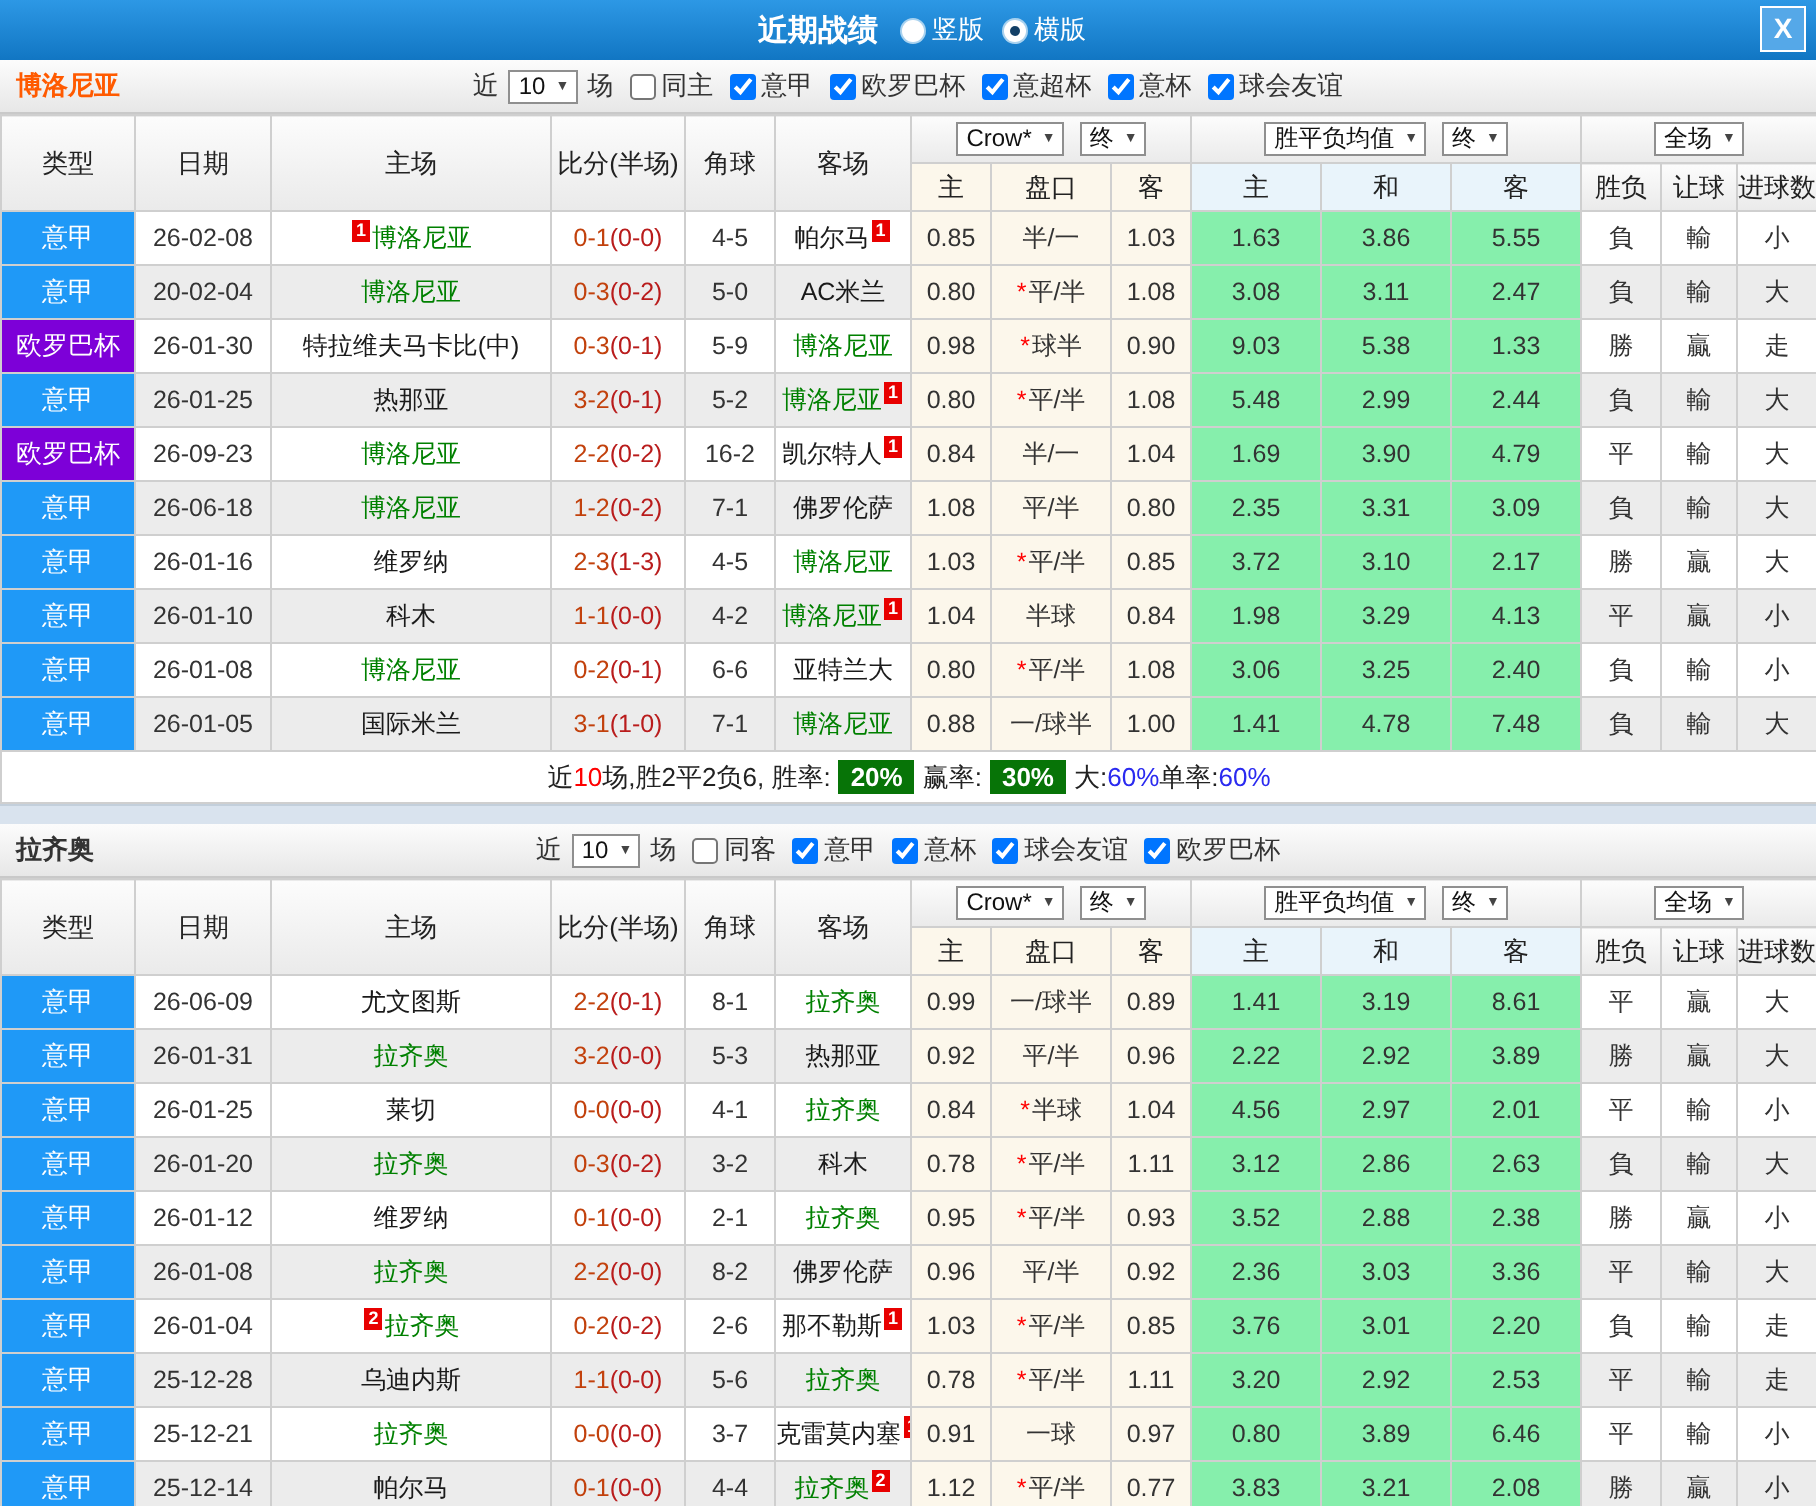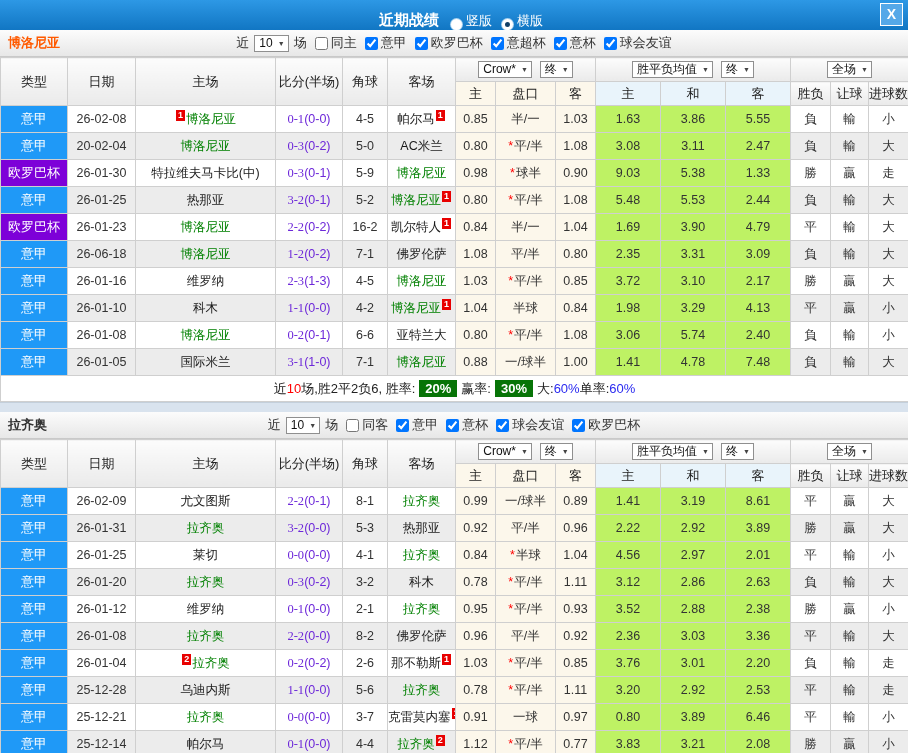--- a/index.html
+++ b/index.html
@@ -2,21 +2,21 @@
 <html><head>
 <meta charset="utf-8">
 <style>
   * { box-sizing: border-box; }
   body {
     margin: 0; width: 908px; background: #fff;
     font-family: "Liberation Sans", "DejaVu Sans", sans-serif;
     -webkit-font-smoothing: antialiased;
   }
   
-  .titlebar{height:30px;background:linear-gradient(#2d98e5,#1176c3);display:flex;align-items:flex-end;justify-content:center;color:#fff;position:relative;padding-left:24px;}
+  .titlebar{height:30px;background:linear-gradient(#2d98e5,#1176c3);display:flex;align-items:center;justify-content:center;color:#fff;position:relative;padding-left:24px;}
   .title{font-weight:bold;font-size:15px;margin-right:12px;}
   .radio{width:11px;height:11px;border-radius:50%;background:#fff;display:inline-block;position:relative;box-shadow:0 0 0 1px #a9d2ef;cursor:pointer;}
   .radio.sel::after{content:"";position:absolute;left:3px;top:3px;width:5px;height:5px;border-radius:50%;background:#123f66;}
   .radio-label{font-size:13px;margin:0 10px 0 4px;cursor:pointer;}
   .close{position:absolute;right:5px;top:3px;width:23px;height:23px;line-height:20px;text-align:center;background:#55a8e8;border:1px solid #fff;color:#fff;font-weight:bold;font-size:14px;cursor:pointer;}
   
   .section-head{position:relative;height:27px;border-bottom:1px solid #c9c9c9;background:linear-gradient(#fcfcfc,#e7e7e7);display:flex;align-items:center;}
   .team-name{position:absolute;left:8px;font-weight:bold;font-size:13px;}
   .filters{margin:0 auto;display:flex;align-items:center;font-size:13px;color:#333;}
   .filters input{margin:0 2px 0 7px;width:13px;height:13px;}
@@ -25,24 +25,24 @@
   .mini-select .arrow{font-size:7px;margin-left:5px;color:#444;}
   
   table.grid{width:908px;border-collapse:collapse;table-layout:fixed;}
   .grid th,.grid td{border:1px solid #cfcfcf;text-align:center;white-space:nowrap;overflow:hidden;padding:0;}
   .grid thead th{height:24px;background:linear-gradient(#fcfcfc,#eaeaea);font-weight:normal;color:#222;font-size:13px;}
   .grid thead th.t-odd{background:#fcf7eb;}
   .grid thead th.t-mean{background:#e9f4fb;}
   .grid tbody td{height:27px;font-size:12.5px;color:#333;background:#fff;}
   .grid tr.alt td{background:#ececec;}
   .grid tbody td.c-odd, .grid tr.alt td.c-odd{background:#fcf7eb;}
-  .grid tbody td.c-mean, .grid tr.alt td.c-mean{background:#bef264;}
+  .grid tbody td.c-mean, .grid tr.alt td.c-mean{background:#86efac;}
   .grid tbody td.type, .grid tr.alt td.type{color:#fff;font-size:13px;}
-  .ft{color:#6d28d9;font-family:Liberation Serif, serif;}
-  .ht{color:#6d28d9;}
+  .ft{color:#c2410c;}
+  .ht{color:#b91c1c;}
   .tg{color:#008000;}
   .tk{color:#1a1a1a;}
   .bdg{display:inline-block;background:#e80000;color:#fff;font-size:9px;line-height:11px;height:11px;padding:0 2px;vertical-align:super;margin:0 1px;font-weight:bold;}
   .star{color:#ff0000;margin-right:1px;}
   .rr{color:#dd0000;} .rb{color:#1414e0;} .rg{color:#008000;}
   tr.summary td{height:26px;background:#fff !important;font-size:13px;color:#222;}
   .sbadge{background:#077407;color:#fff;font-weight:bold;padding:1px 6px;margin:0 4px;}
   .sr{color:#ff0000;} .sb{color:#2a2af0;} .sk{color:#222;}
   .gap{height:10px;background:#d9e3ee;border-top:1px solid #c3cfdb;}
 </style>
@@ -196,29 +196,29 @@
             <td class="type" style="background: rgb(31, 153, 247);">意甲</td>
             <td>26-01-25</td>
             <td><span class="tk">热那亚</span></td>
             <td><span class="ft">3-2</span><span class="ht">(0-1)</span></td>
             <td>5-2</td>
             <td><span class="tg">博洛尼亚</span><span class="bdg">1</span></td>
             <td class="c-odd">0.80</td>
             <td class="c-odd"><span class="star">*</span><span>平/半</span></td>
             <td class="c-odd">1.08</td>
             <td class="c-mean">5.48</td>
-            <td class="c-mean">5.53</td>
+            <td class="c-mean">2.99</td>
             <td class="c-mean">2.44</td>
             <td class="rg">負</td>
             <td class="rg">輸</td>
             <td class="rr">大</td>
           </tr>
           <tr>
             <td class="type" style="background: rgb(125, 0, 216);">欧罗巴杯</td>
-            <td>26-01-23</td>
+            <td>26-09-23</td>
             <td><span class="tg">博洛尼亚</span></td>
             <td><span class="ft">2-2</span><span class="ht">(0-2)</span></td>
             <td>16-2</td>
             <td><span class="tk">凯尔特人</span><span class="bdg">1</span></td>
             <td class="c-odd">0.84</td>
             <td class="c-odd"><span>半/一</span></td>
             <td class="c-odd">1.04</td>
             <td class="c-mean">1.69</td>
             <td class="c-mean">3.90</td>
             <td class="c-mean">4.79</td>
@@ -281,21 +281,21 @@
             <td class="type" style="background: rgb(31, 153, 247);">意甲</td>
             <td>26-01-08</td>
             <td><span class="tg">博洛尼亚</span></td>
             <td><span class="ft">0-2</span><span class="ht">(0-1)</span></td>
             <td>6-6</td>
             <td><span class="tk">亚特兰大</span></td>
             <td class="c-odd">0.80</td>
             <td class="c-odd"><span class="star">*</span><span>平/半</span></td>
             <td class="c-odd">1.08</td>
             <td class="c-mean">3.06</td>
-            <td class="c-mean">5.74</td>
+            <td class="c-mean">3.25</td>
             <td class="c-mean">2.40</td>
             <td class="rg">負</td>
             <td class="rg">輸</td>
             <td class="rg">小</td>
           </tr>
           <tr class="alt">
             <td class="type" style="background: rgb(31, 153, 247);">意甲</td>
             <td>26-01-05</td>
             <td><span class="tk">国际米兰</span></td>
             <td><span class="ft">3-1</span><span class="ht">(1-0)</span></td>
@@ -393,21 +393,21 @@
             <th class="t-mean">和</th>
             <th class="t-mean">客</th>
             <th>胜负</th>
             <th>让球</th>
             <th>进球数</th>
           </tr>
         </thead>
         <tbody>
           <tr>
             <td class="type" style="background: rgb(31, 153, 247);">意甲</td>
-            <td>26-02-09</td>
+            <td>26-06-09</td>
             <td><span class="tk">尤文图斯</span></td>
             <td><span class="ft">2-2</span><span class="ht">(0-1)</span></td>
             <td>8-1</td>
             <td><span class="tg">拉齐奥</span></td>
             <td class="c-odd">0.99</td>
             <td class="c-odd"><span>一/球半</span></td>
             <td class="c-odd">0.89</td>
             <td class="c-mean">1.41</td>
             <td class="c-mean">3.19</td>
             <td class="c-mean">8.61</td>

